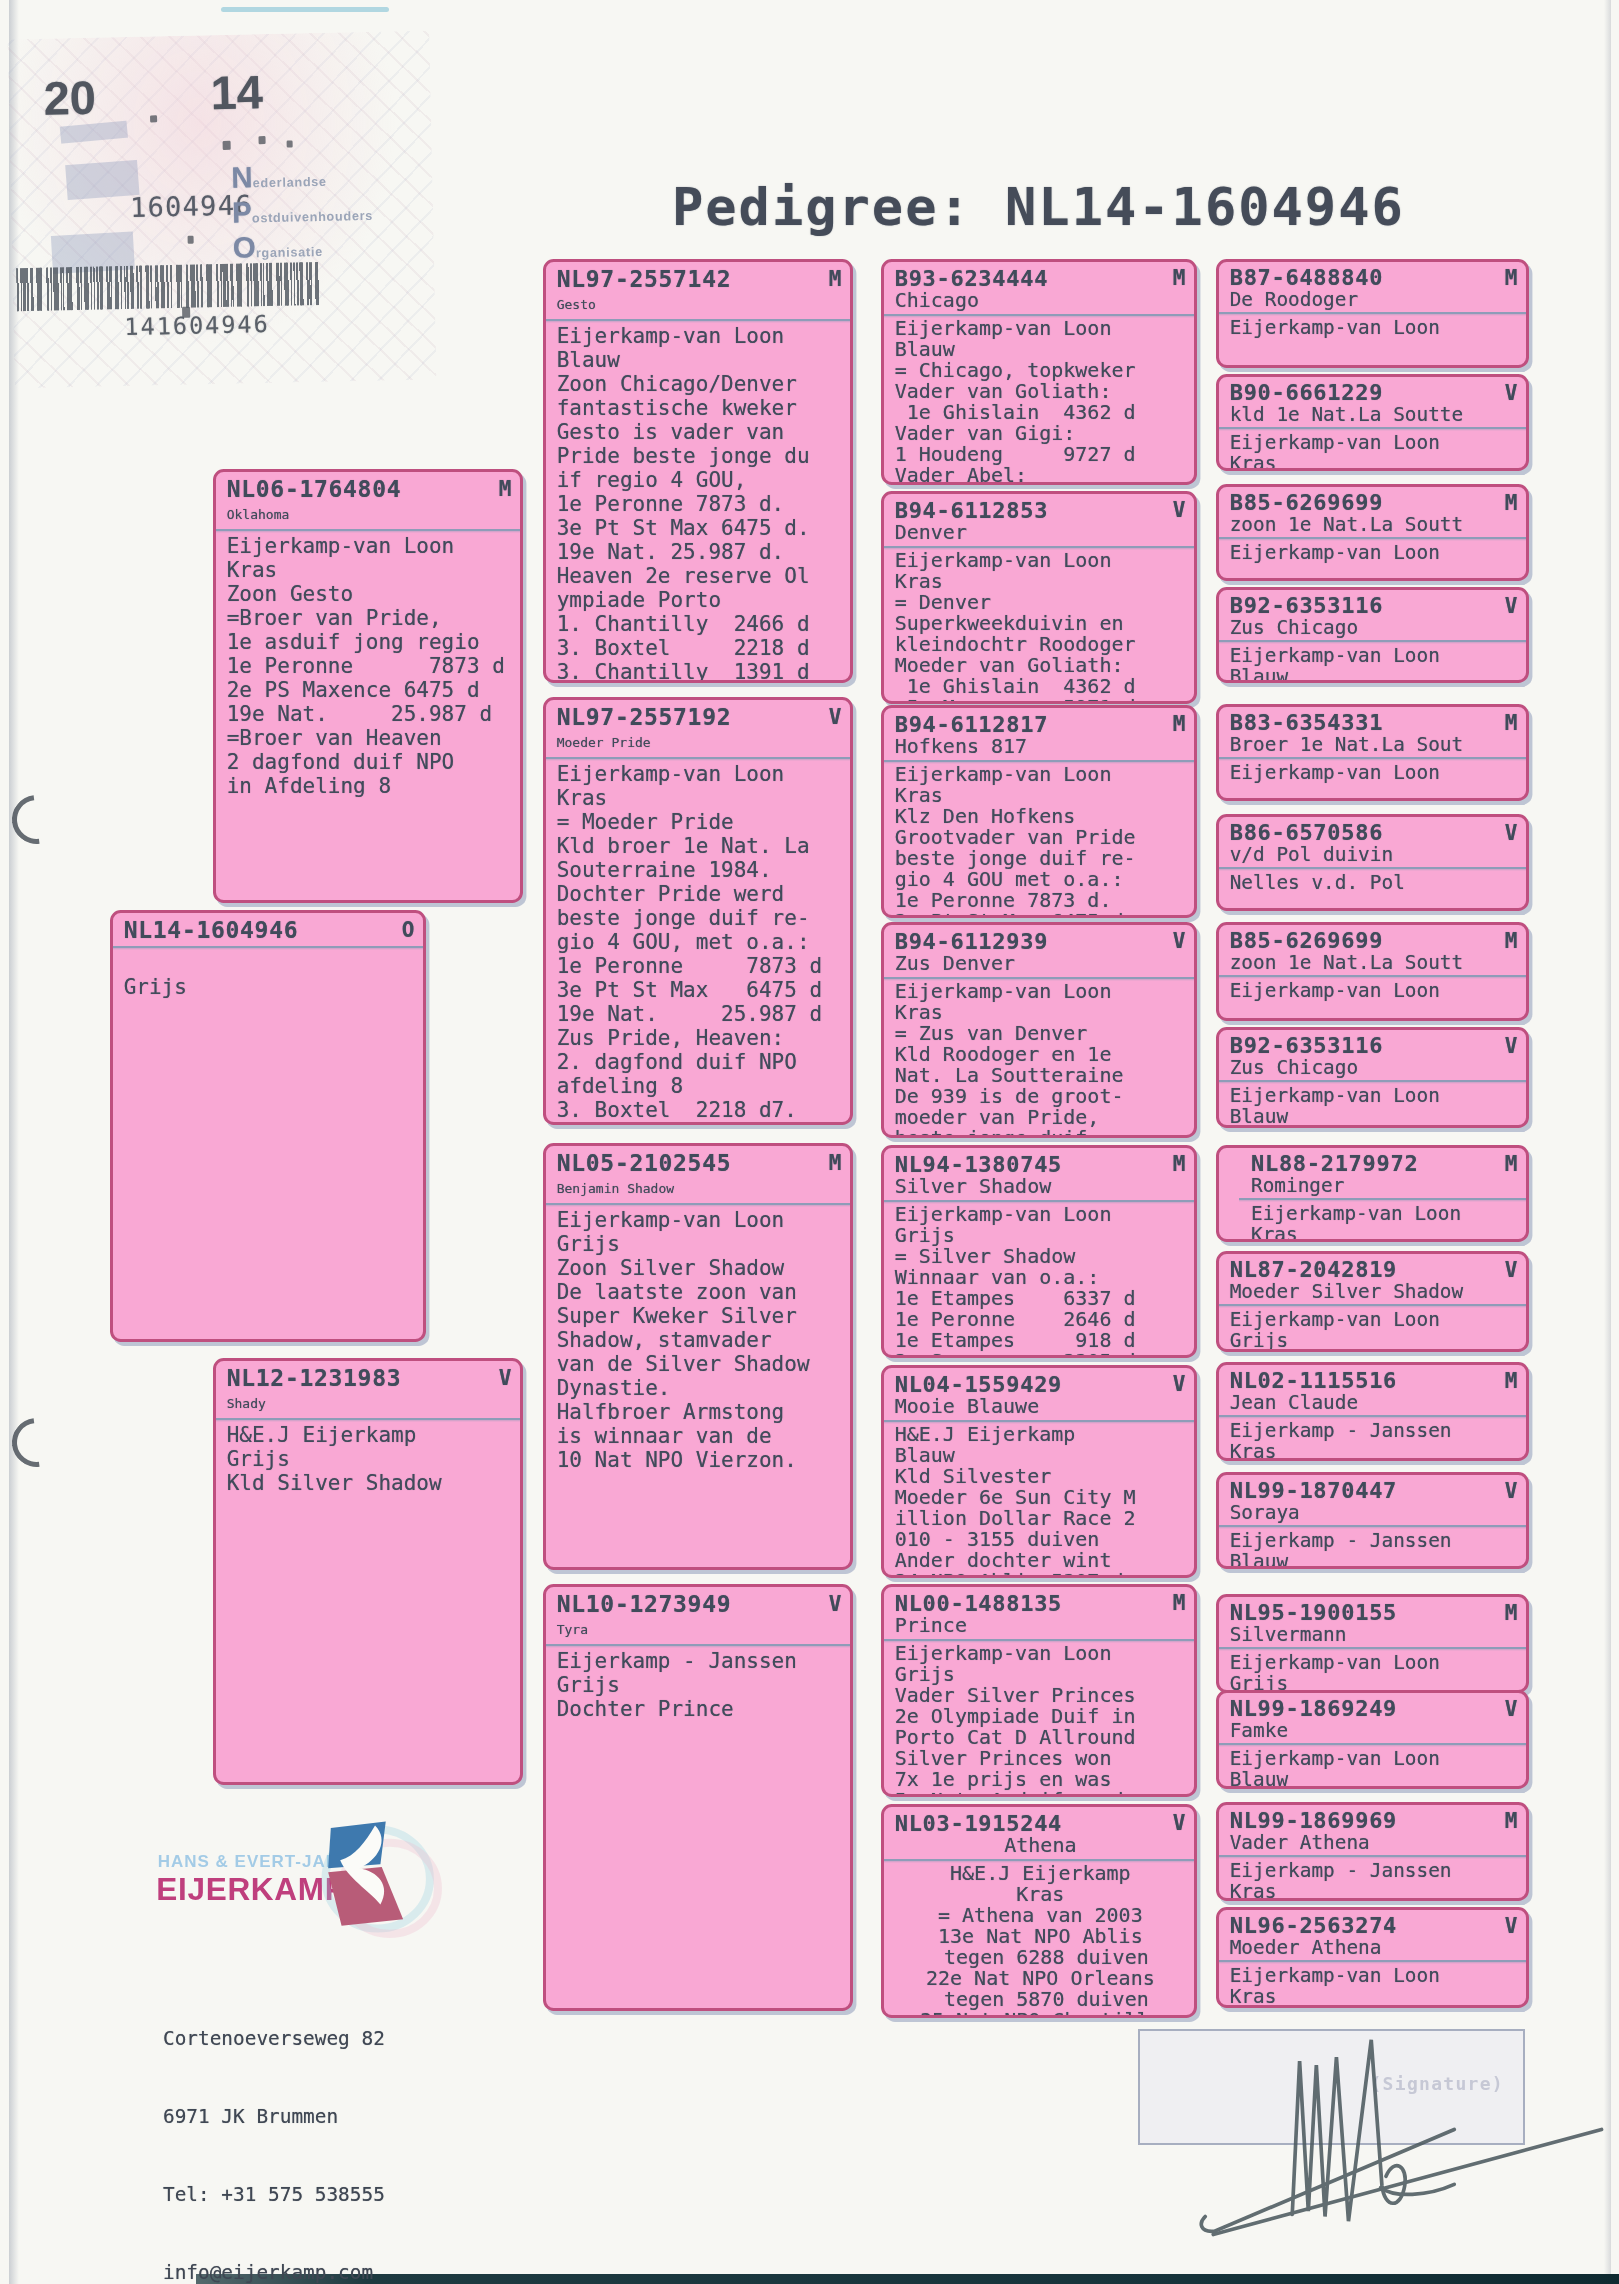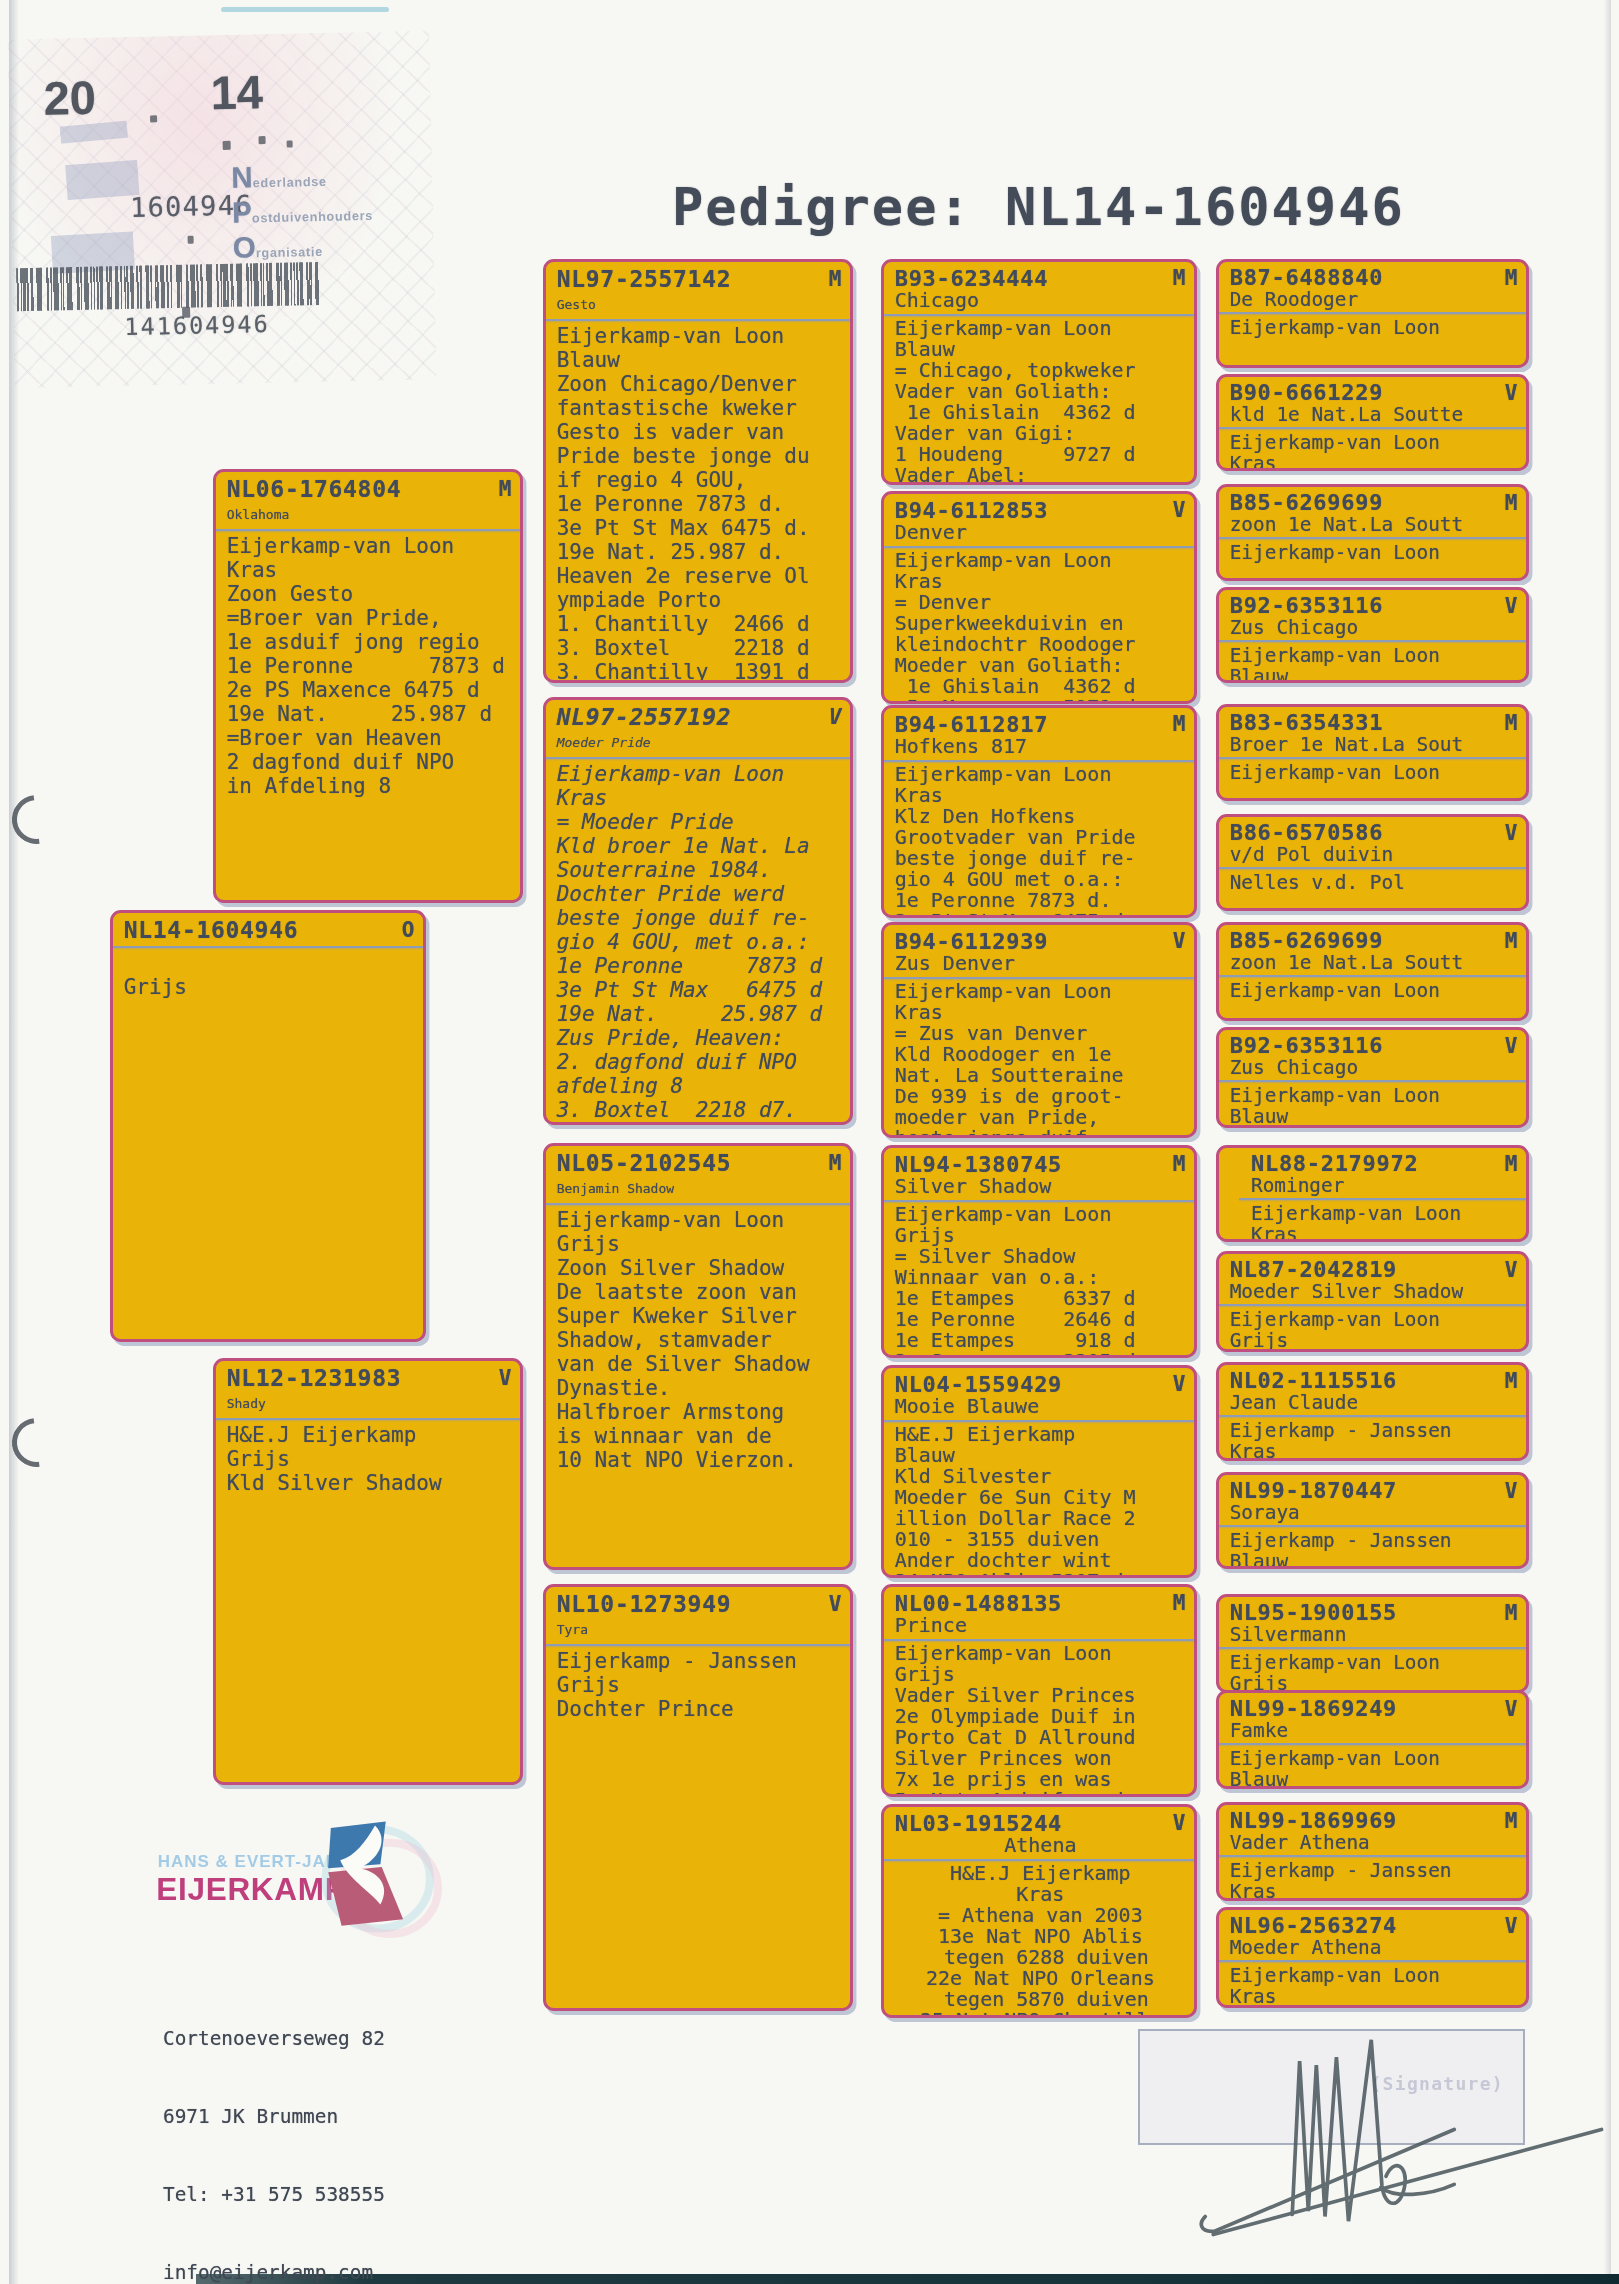--- a/index.html
+++ b/index.html
@@ -51,21 +51,21 @@
      repeating-linear-gradient(90deg,#4e565f 0 2px,transparent 2px 4px,#4e565f 4px 5.4px,transparent 5.4px 10px),
      repeating-linear-gradient(90deg,#4e565f 0 1.3px,transparent 1.3px 6px,#4e565f 6px 9.4px,transparent 9.4px 15.4px);}
   .barcode-num{position:absolute;left:111px;top:276px;font-size:23.5px;color:#5a6068;
     letter-spacing:2px;text-shadow:0 0 1.3px rgba(90,96,104,.5);}
 
   
   .title{position:absolute;left:672px;top:177px;font-size:52px;font-weight:bold;
     letter-spacing:2px;color:#454c59;text-shadow:0 0 1.3px rgba(69,76,89,.55);}
 
   
-  .pbox{position:absolute;box-sizing:border-box;background:#eab308;
+  .pbox{position:absolute;box-sizing:border-box;background:#f9a8d4;
     border:3.4px solid #bf4f7f;border-radius:10.7px;
     box-shadow:3.4px 4px 0 rgba(134,148,182,.5);
     overflow:hidden;padding:5.4px 8px 2.7px 10.7px;color:#414b5b;
     text-shadow:0 0 0.8px rgba(65,75,91,.65);}
   .pb-head{display:flex;justify-content:space-between;font-weight:bold;
     font-size:23px;line-height:25.5px;letter-spacing:0.7px;}
   .pb-sex{font-size:21px;}
   .pb-name{font-size:13px;line-height:24px;white-space:pre;}
   .pb-divider{border-top:2.7px solid #8e9cb8;margin:2px -9.4px 2.7px -12px;
     box-shadow:0 1.3px 0 rgba(142,156,184,.35);}
@@ -184,21 +184,21 @@
       <div class="pb-line">if regio 4 GOU,</div>
       <div class="pb-line">1e Peronne 7873 d.</div>
       <div class="pb-line">3e Pt St Max 6475 d.</div>
       <div class="pb-line">19e Nat. 25.987 d.</div>
       <div class="pb-line">Heaven 2e reserve Ol</div>
       <div class="pb-line">ympiade Porto</div>
       <div class="pb-line">1. Chantilly  2466 d</div>
       <div class="pb-line">3. Boxtel     2218 d</div>
       <div class="pb-line">3. Chantilly  1391 d</div>
     </div>
-    <div class="pbox" style="left: 543px; top: 697px; width: 310px; height: 428px; font-style: italic;">
+    <div class="pbox" style="left: 543px; top: 697px; width: 310px; height: 428px;">
       <div class="pb-head">
         <span class="pb-ring">NL97-2557192</span>
         <span class="pb-sex">V</span>
       </div>
       <div class="pb-name">Moeder Pride</div>
       <div class="pb-divider"></div>
       <div class="pb-line">Eijerkamp-van Loon</div>
       <div class="pb-line">Kras</div>
       <div class="pb-line">= Moeder Pride</div>
       <div class="pb-line">Kld broer 1e Nat. La</div>

